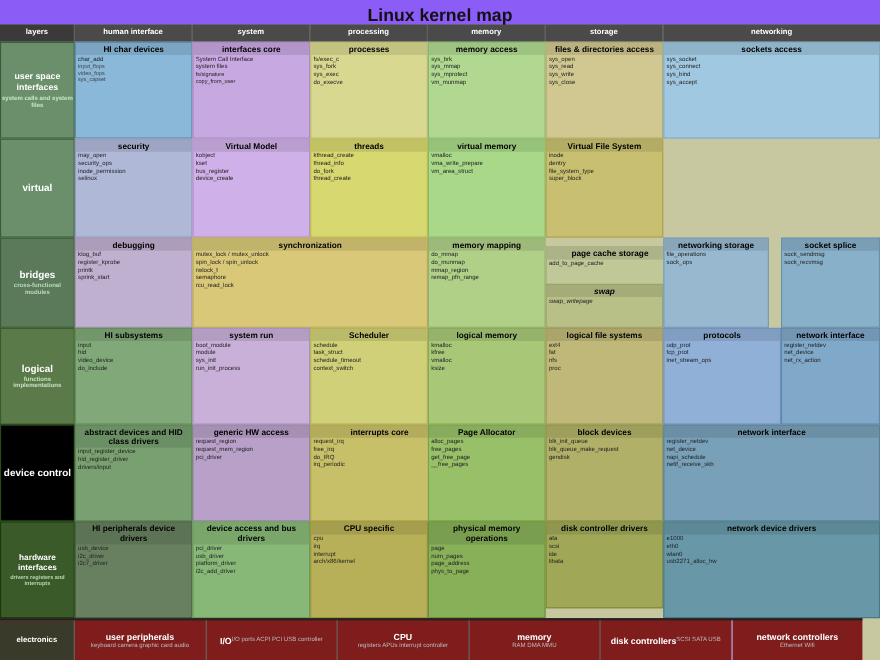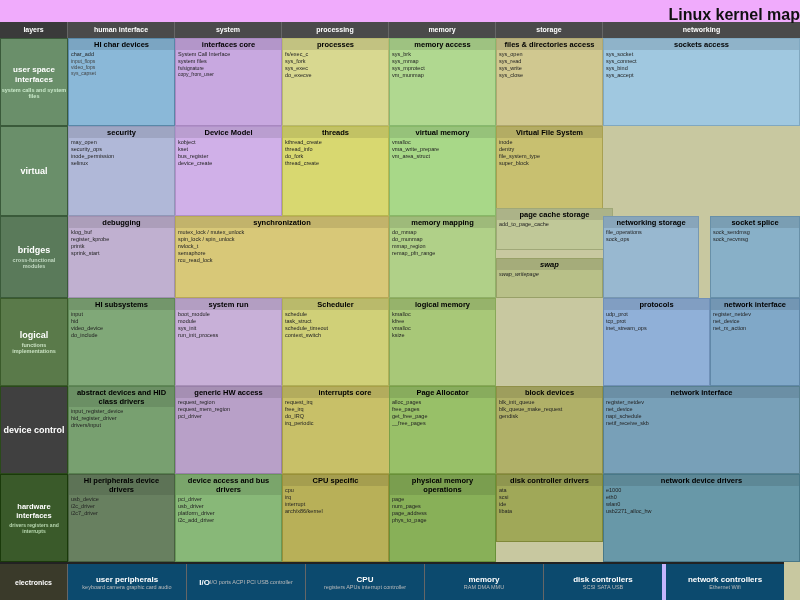--- a/index.html
+++ b/index.html
@@ -49,21 +49,21 @@
       line-height: 1.25;
       color: #222;
     }
     .item { display: block; }
   </style>
 </head>
 <body>
 
 <div class="kernel-map">
 
-  <div class="title" style="position:absolute;top:0;left:0;right:0;height:22px;font-size:16px;font-weight:bold;text-align:right;background:#f0abfc;z-index:10;line-height:22px;">Linux kernel map</div>
+  <div class="title" style="position:absolute;top:0;left:0;right:0;height:22px;font-size:16px;font-weight:bold;text-align:center;background:#8b5cf6;z-index:10;line-height:22px;">Linux kernel map</div>
 
   <div style="position:absolute;top:22px;left:0;right:0;height:16px;display:flex;">
     <div style="width:68px;background:#3a3a3a;color:white;font-size:7px;font-weight:bold;text-align:center;line-height:16px;border-right:1px solid #666;">layers</div>
     <div style="width:107px;background:#4a4a4a;color:white;font-size:7px;font-weight:bold;text-align:center;line-height:16px;border-right:1px solid #666;">human interface</div>
     <div style="width:107px;background:#4a4a4a;color:white;font-size:7px;font-weight:bold;text-align:center;line-height:16px;border-right:1px solid #666;">system</div>
     <div style="width:107px;background:#4a4a4a;color:white;font-size:7px;font-weight:bold;text-align:center;line-height:16px;border-right:1px solid #666;">processing</div>
     <div style="width:107px;background:#4a4a4a;color:white;font-size:7px;font-weight:bold;text-align:center;line-height:16px;border-right:1px solid #666;">memory</div>
     <div style="width:107px;background:#4a4a4a;color:white;font-size:7px;font-weight:bold;text-align:center;line-height:16px;border-right:1px solid #666;">storage</div>
     <div style="flex:1;background:#4a4a4a;color:white;font-size:7px;font-weight:bold;text-align:center;line-height:16px;">networking</div>
   </div>
@@ -141,21 +141,21 @@
     <div class="section-title">security</div>
     <div class="section-content">
       <span class="item">may_open</span>
       <span class="item">security_ops</span>
       <span class="item">inode_permission</span>
       <span class="item">selinux</span>
     </div>
   </div>
 
   <div style="position:absolute;top:126px;left:175px;width:107px;height:90px;background:#d0b0e8;border:1px solid #b090c8;" class="section">
-    <div class="section-title">Device Model</div>
+    <div class="section-title">Virtual Model</div>
     <div class="section-content">
       <span class="item">kobject</span>
       <span class="item">kset</span>
       <span class="item">bus_register</span>
       <span class="item">device_create</span>
     </div>
   </div>
 
   <div style="position:absolute;top:126px;left:282px;width:107px;height:90px;background:#d8d870;border:1px solid #b8b850;" class="section">
     <div class="section-title">threads</div>
@@ -216,21 +216,21 @@
   <div style="position:absolute;top:216px;left:389px;width:107px;height:82px;background:#b0d088;border:1px solid #90b068;" class="section">
     <div class="section-title">memory mapping</div>
     <div class="section-content">
       <span class="item">do_mmap</span>
       <span class="item">do_munmap</span>
       <span class="item">mmap_region</span>
       <span class="item">remap_pfn_range</span>
     </div>
   </div>
 
-  <div style="position:absolute;top:208px;left:496px;width:117px;height:42px;background:#c0c898;border:1px solid #a0a878;" class="section">
+  <div style="position:absolute;top:224px;left:496px;width:117px;height:42px;background:#c0c898;border:1px solid #a0a878;" class="section">
     <div class="section-title">page cache storage</div>
     <div class="section-content">
       <span class="item">add_to_page_cache</span>
     </div>
   </div>
 
   <div style="position:absolute;top:258px;left:496px;width:107px;height:40px;background:#b8c088;border:1px solid #98a068;font-style:italic;" class="section">
     <div class="section-title">swap</div>
     <div class="section-content">
       <span class="item">swap_writepage</span>
@@ -291,40 +291,49 @@
   <div style="position:absolute;top:298px;left:389px;width:107px;height:88px;background:#a8c878;border:1px solid #88a858;" class="section">
     <div class="section-title">logical memory</div>
     <div class="section-content">
       <span class="item">kmalloc</span>
       <span class="item">kfree</span>
       <span class="item">vmalloc</span>
       <span class="item">ksize</span>
     </div>
   </div>
 
+  <div style="position:absolute;top:298px;left:496px;width:107px;height:88px;background:#c0b878;border:1px solid #a09858;" class="section">
+    <div class="section-title">logical file systems</div>
+    <div class="section-content">
+      <span class="item">ext4</span>
+      <span class="item">fat</span>
+      <span class="item">nfs</span>
+      <span class="item">proc</span>
+    </div>
+  </div>
 
   <div style="position:absolute;top:298px;left:603px;width:107px;height:88px;background:#90b0d8;border:1px solid #7090b8;" class="section">
     <div class="section-title">protocols</div>
     <div class="section-content">
       <span class="item">udp_prot</span>
       <span class="item">tcp_prot</span>
       <span class="item">inet_stream_ops</span>
     </div>
   </div>
 
   <div style="position:absolute;top:298px;left:710px;width:90px;height:88px;background:#80a8c8;border:1px solid #6088a8;" class="section">
     <div class="section-title">network interface</div>
     <div class="section-content">
       <span class="item">register_netdev</span>
       <span class="item">net_device</span>
       <span class="item">net_rx_action</span>
     </div>
   </div>
 
-  <div style="position:absolute;top:386px;left:0;width:68px;height:88px;background:#404040;color:white;font-size:9px;font-weight:bold;text-align:center;display:flex;flex-direction:column;justify-content:center;align-items:center;border:1px solid #2a4a1a;">
+  <div style="position:absolute;top:386px;left:0;width:68px;height:88px;background:#000000;color:white;font-size:9px;font-weight:bold;text-align:center;display:flex;flex-direction:column;justify-content:center;align-items:center;border:1px solid #2a4a1a;">
     <span>device control</span>
   </div>
 
   <div style="position:absolute;top:386px;left:175px;width:107px;height:88px;background:#b8a0c8;border:1px solid #9880a8;" class="section">
     <div class="section-title">generic HW access</div>
     <div class="section-content">
       <span class="item">request_region</span>
       <span class="item">request_mem_region</span>
       <span class="item">pci_driver</span>
     </div>
@@ -415,59 +424,59 @@
   <div style="position:absolute;top:474px;left:389px;width:107px;height:88px;background:#88b058;border:1px solid #689038;" class="section">
     <div class="section-title">physical memory operations</div>
     <div class="section-content">
       <span class="item">page</span>
       <span class="item">num_pages</span>
       <span class="item">page_address</span>
       <span class="item">phys_to_page</span>
     </div>
   </div>
 
-  <div style="position:absolute;top:474px;left:496px;width:107px;height:68px;background:#a0a858;border:1px solid #808838;" class="section">
+  <div style="position:absolute;top:474px;left:496px;width:107px;height:79px;background:#a0a858;border:1px solid #808838;" class="section">
     <div class="section-title">disk controller drivers</div>
     <div class="section-content">
       <span class="item">ata</span>
       <span class="item">scsi</span>
       <span class="item">ide</span>
       <span class="item">libata</span>
     </div>
   </div>
 
   <div style="position:absolute;top:474px;left:603px;width:197px;height:88px;background:#6898a8;border:1px solid #487888;" class="section">
     <div class="section-title">network device drivers</div>
     <div class="section-content">
       <span class="item">e1000</span>
       <span class="item">eth0</span>
       <span class="item">wlan0</span>
       <span class="item">usb2271_alloc_hw</span>
     </div>
   </div>
 
-  <div style="position:absolute;bottom:0;left:0;right:16px;height:38px;background:#0c4a6e;display:flex;border-top:2px solid #222;">
+  <div style="position:absolute;bottom:0;left:0;right:16px;height:38px;background:#7f1d1d;display:flex;border-top:2px solid #222;">
     <div style="width:68px;background:#3a3a2a;color:white;font-size:7px;font-weight:bold;text-align:center;display:flex;align-items:center;justify-content:center;border-right:1px solid #666;">electronics</div>
     <div style="flex:1;border-right:1px solid #666;display:flex;flex-direction:column;justify-content:center;align-items:center;color:white;">
       <span style="font-weight:bold;font-size:8px;">user peripherals</span>
       <span style="font-size:5.5px;color:#bbb;">keyboard  camera  graphic card  audio</span>
     </div>
     <div style="flex:1;border-right:1px solid #666;display:flex;flex-direction:row;justify-content:center;align-items:center;color:white;">
       <span style="font-weight:bold;font-size:8px;">I/O</span>
       <span style="font-size:5.5px;color:#bbb;">I/O ports  ACPI  PCI  USB controller</span>
     </div>
     <div style="flex:1;border-right:1px solid #666;display:flex;flex-direction:column;justify-content:center;align-items:center;color:white;">
       <span style="font-weight:bold;font-size:8px;">CPU</span>
       <span style="font-size:5.5px;color:#bbb;">registers  APUs  interrupt controller</span>
     </div>
     <div style="flex:1;border-right:1px solid #666;display:flex;flex-direction:column;justify-content:center;align-items:center;color:white;">
       <span style="font-weight:bold;font-size:8px;">memory</span>
       <span style="font-size:5.5px;color:#bbb;">RAM  DMA  MMU</span>
     </div>
-    <div style="flex:1;border-right:4px solid #c4b5fd;display:flex;flex-direction:column;justify-content:center;align-items:center;color:white;">
+    <div style="flex:1;border-right:1px solid #c4b5fd;display:flex;flex-direction:row;justify-content:center;align-items:center;color:white;">
       <span style="font-weight:bold;font-size:8px;">disk controllers</span>
       <span style="font-size:5.5px;color:#bbb;">SCSI  SATA  USB</span>
     </div>
     <div style="flex:1;display:flex;flex-direction:column;justify-content:center;align-items:center;color:white;">
       <span style="font-weight:bold;font-size:8px;">network controllers</span>
       <span style="font-size:5.5px;color:#bbb;">Ethernet  Wifi</span>
     </div>
   </div>
 
 </div>

